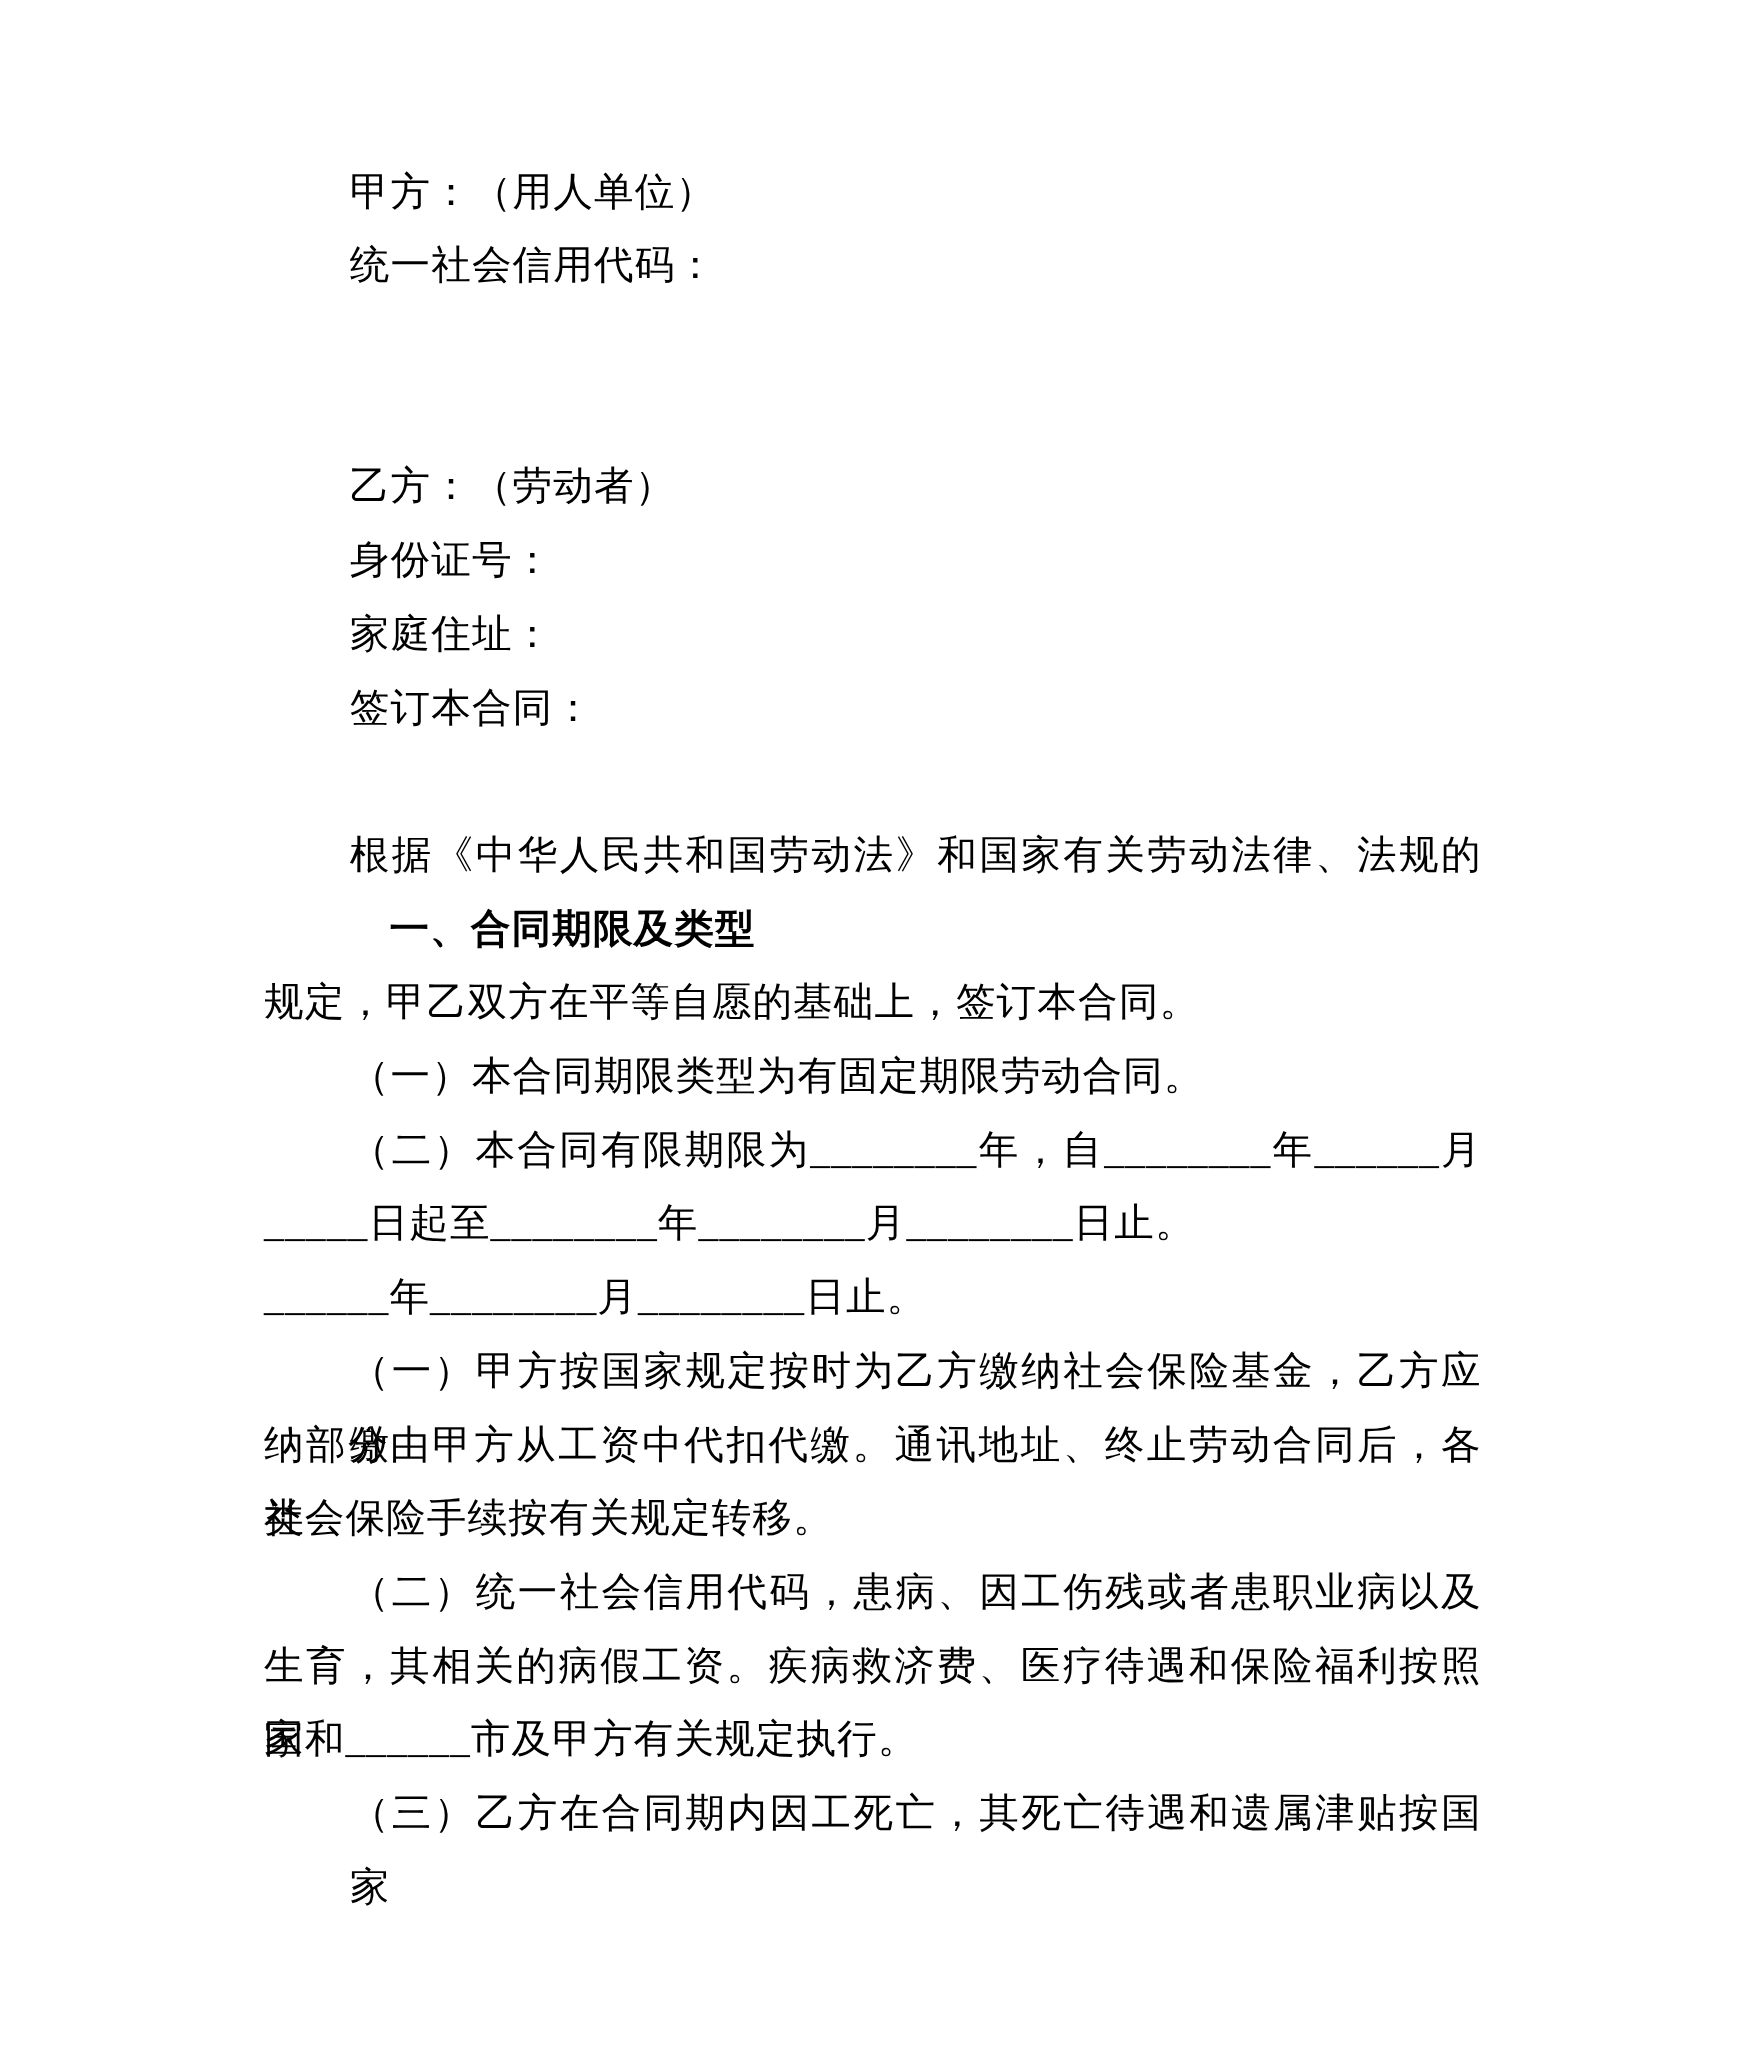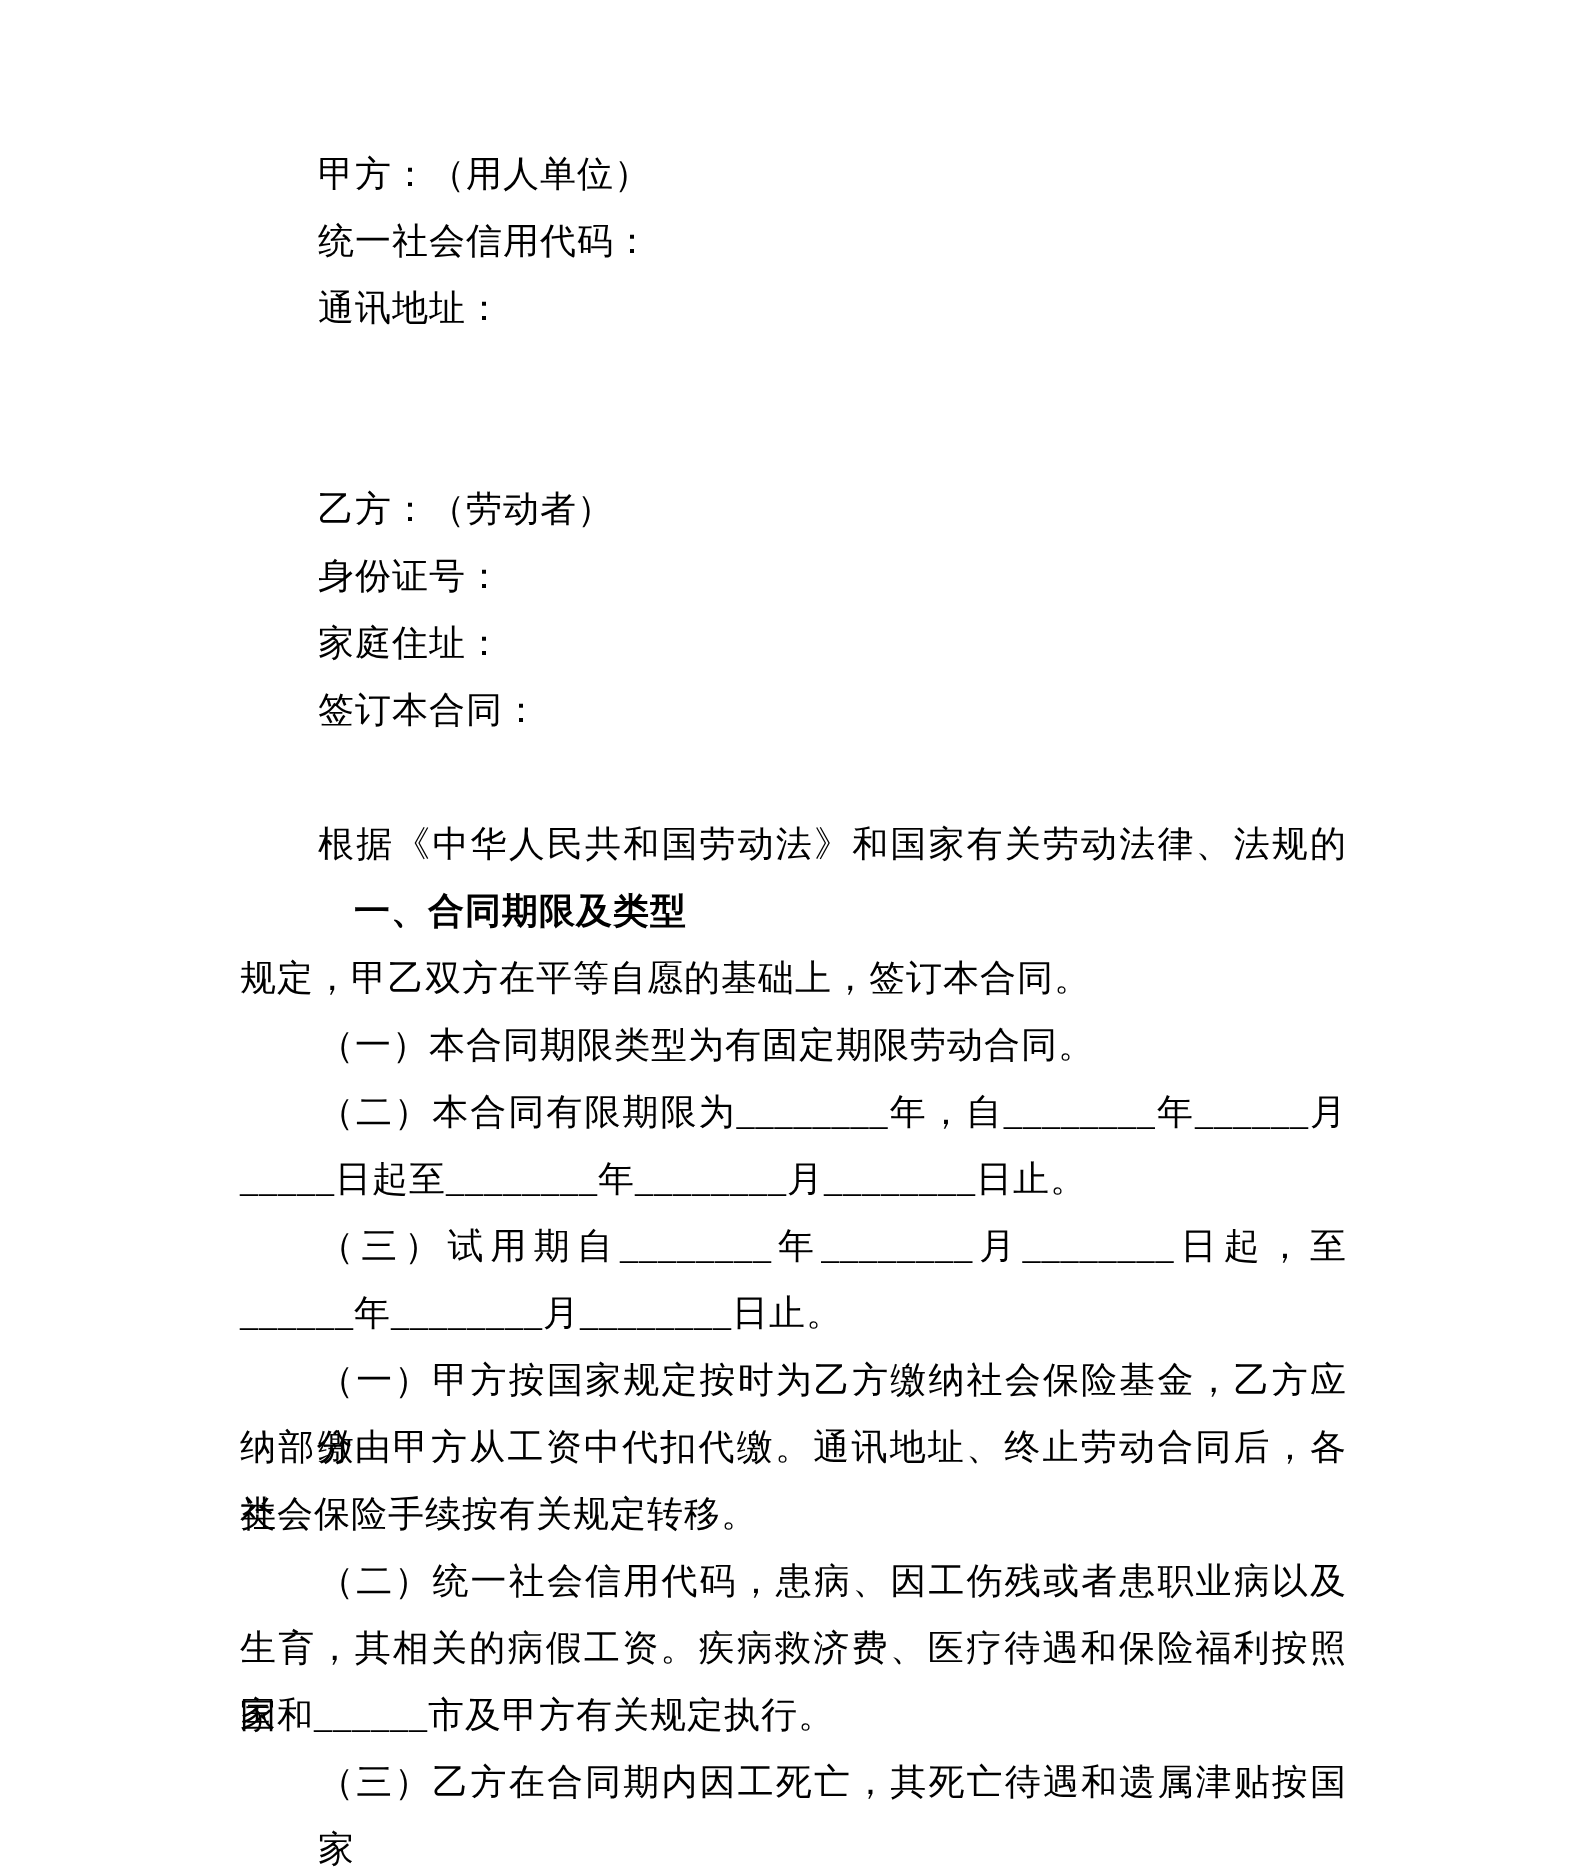--- a/index.html
+++ b/index.html
@@ -28,35 +28,33 @@
   .bold { font-weight: 700; }
   .just { text-align: justify; text-align-last: justify; white-space: normal; }
 </style>
 </head>
 <body style="background: rgb(255, 255, 255);">
 
 <div class="page">
   <div class="content" id="doc-content" style="color: rgb(0, 0, 0);">
       <div class="line ind2">甲方：（用人单位）</div>
       <div class="line ind2">统一社会信用代码：</div>
-      <div class="line ind2">通讯地址：</div>
       <div class="line">&nbsp;</div>
       <div class="line">&nbsp;</div>
       <div class="line ind2">乙方：（劳动者）</div>
       <div class="line ind2">身份证号：</div>
       <div class="line ind2">家庭住址：</div>
       <div class="line ind2">签订本合同：</div>
       <div class="line">&nbsp;</div>
       <div class="line ind2 just">根据《中华人民共和国劳动法》和国家有关劳动法律、法规的</div>
       <div class="line ind3 bold">一、合同期限及类型</div>
       <div class="line">规定，甲乙双方在平等自愿的基础上，签订本合同。</div>
       <div class="line ind2">（一）本合同期限类型为有固定期限劳动合同。</div>
       <div class="line ind2 just">（二）本合同有限期限为________年，自________年______月</div>
       <div class="line">_____日起至________年________月________日止。</div>
-      <div class="line ind2 just">（三）试用期自________年________月________日起，至</div>
       <div class="line">______年________月________日止。</div>
       <div class="line ind2 just">（一）甲方按国家规定按时为乙方缴纳社会保险基金，乙方应缴</div>
       <div class="line just">纳部分由甲方从工资中代扣代缴。通讯地址、终止劳动合同后，各类</div>
       <div class="line">社会保险手续按有关规定转移。</div>
       <div class="line ind2 just">（二）统一社会信用代码，患病、因工伤残或者患职业病以及</div>
       <div class="line just">生育，其相关的病假工资。疾病救济费、医疗待遇和保险福利按照国</div>
       <div class="line">家和______市及甲方有关规定执行。</div>
       <div class="line ind2 just">（三）乙方在合同期内因工死亡，其死亡待遇和遗属津贴按国家</div>
     </div>
 </div>

